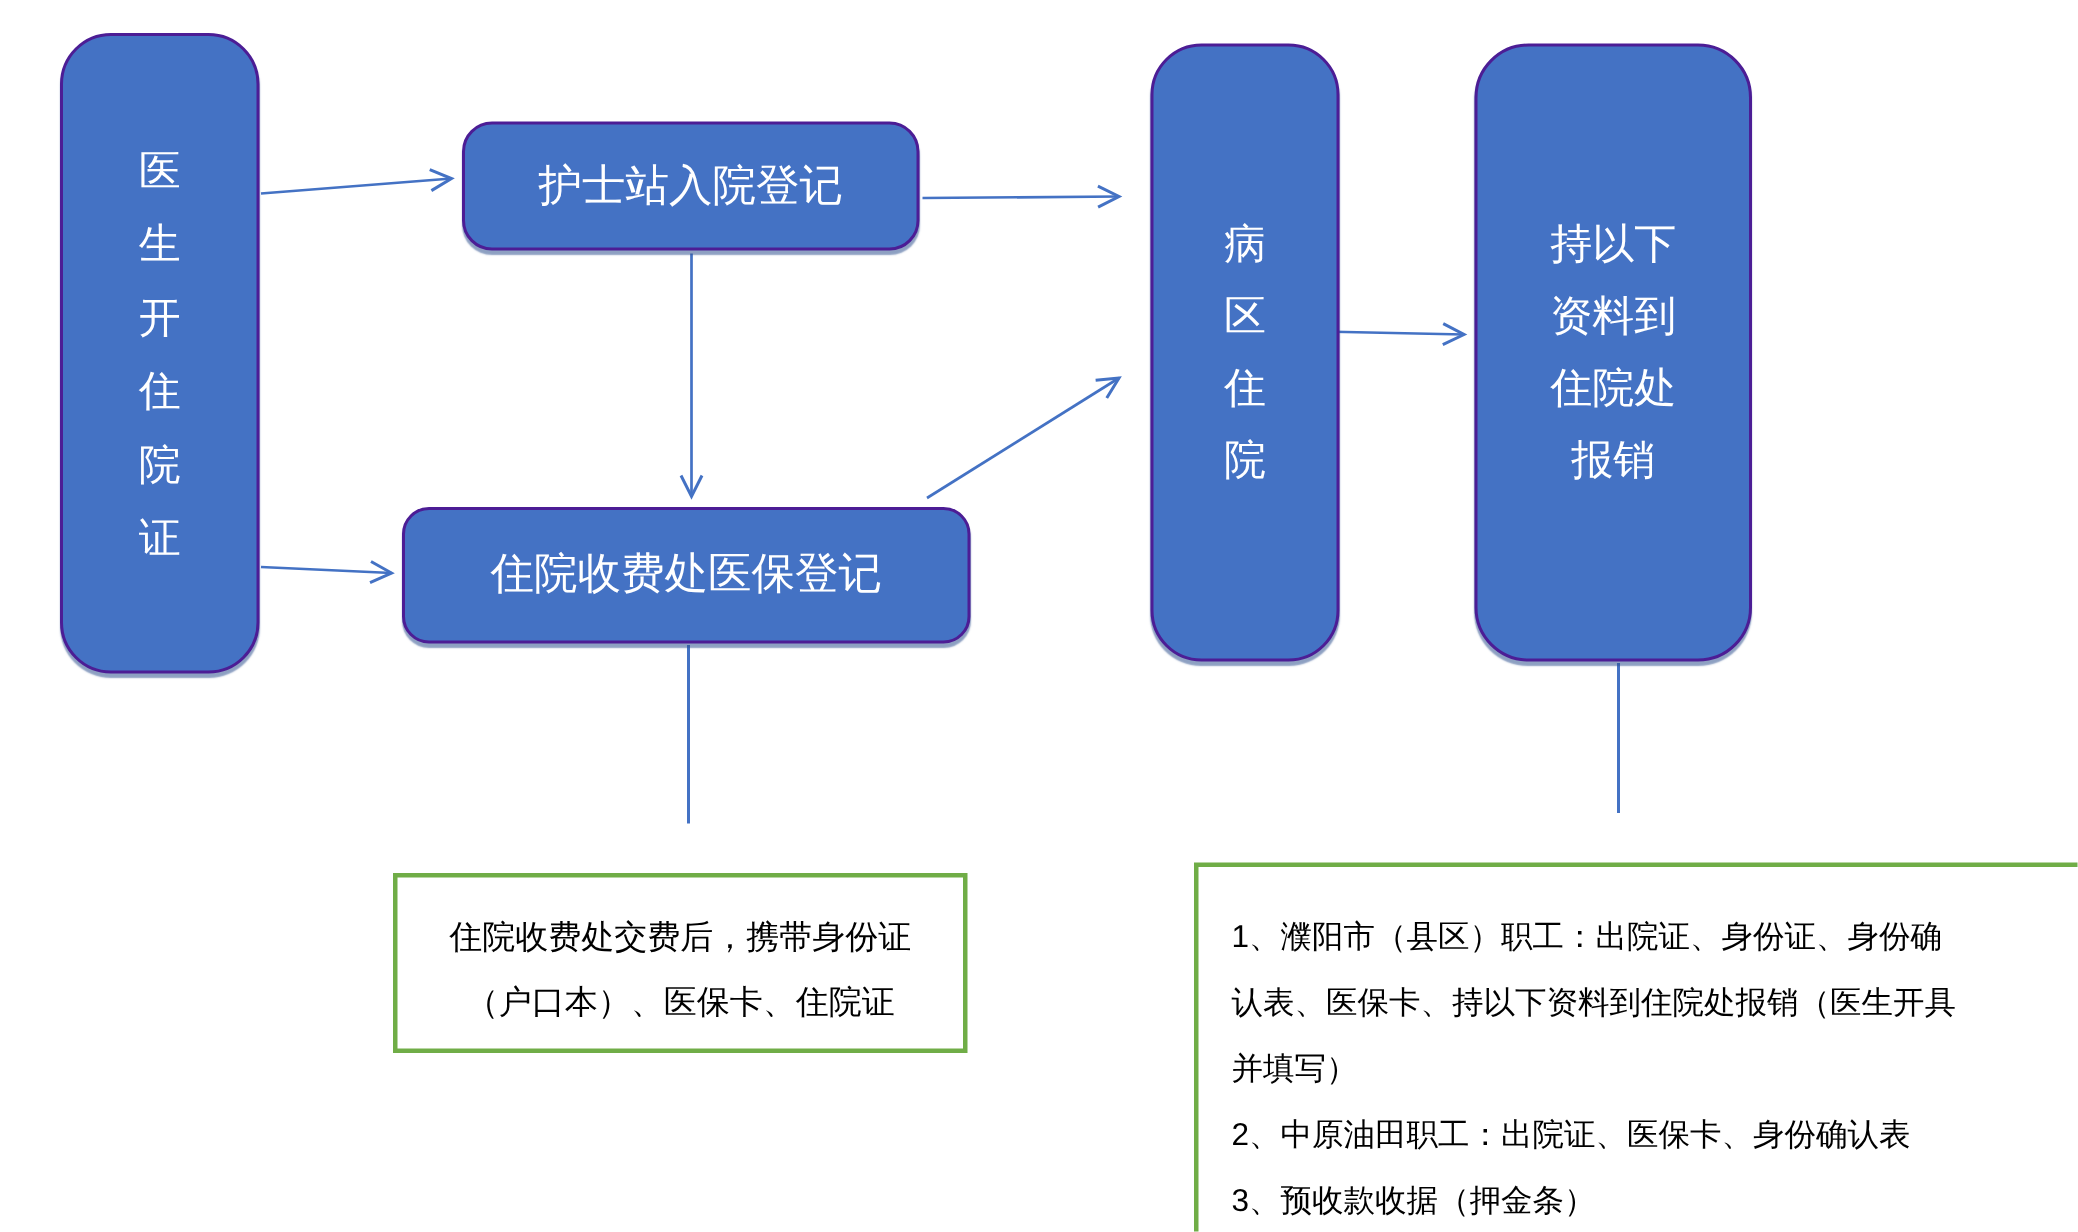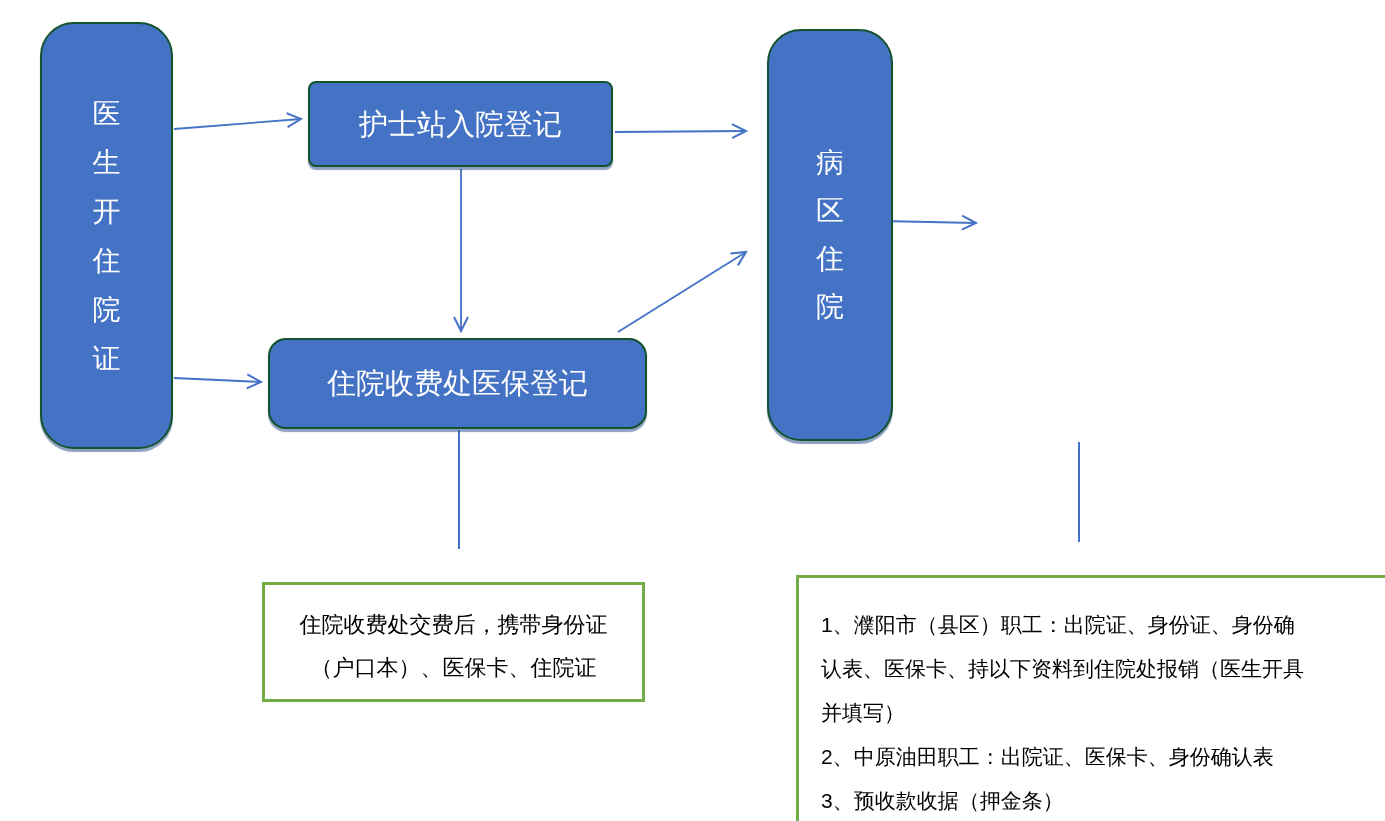--- a/index.html
+++ b/index.html
@@ -8,36 +8,36 @@
     background: #ffffff;
     font-family: "Liberation Sans", sans-serif;
     position: relative;
     overflow: hidden;
   }
   #canvas { position: absolute; left: 0; top: 0; width: 1385px; height: 821px; }
 
   .node {
     position: absolute;
     background: #4472C4;
-    border: 2px solid #14532d;
+    border: 2px solid #4c1d95;
     box-shadow: 0 3px 1px rgba(47,82,143,.55);
     color: #ffffff;
     display: flex;
     align-items: center;
     justify-content: center;
     text-align: center;
     font-size: 28px;
     box-sizing: border-box;
   }
   .node .wrap1 { width: 32px; word-break: break-all; line-height: 49px; display: inline-block; }
   .node .wrap3 { width: 90px; word-break: break-all; line-height: 48px; display: inline-block; }
   .node .line1 { line-height: 1.2; white-space: nowrap; }
 
   #node-doctor    { left: 40px;  top: 22px;  width: 133px; height: 427px; border-radius: 34px; }
-  #node-nurse     { left: 308px; top: 81px;  width: 305px; height: 86px;  border-radius: 8px; font-size: 29px; }
+  #node-nurse     { left: 308px; top: 81px;  width: 305px; height: 86px;  border-radius: 20px; font-size: 29px; }
   #node-fee       { left: 268px; top: 338px; width: 379px; height: 91px;  border-radius: 18px; font-size: 29px; }
   #node-ward      { left: 753px; top: 29px;  width: 126px; height: 412px; border-radius: 34px; margin-left: 14px; }
   #node-reimburse { left: 983px; top: 29px;  width: 185px; height: 412px; border-radius: 36px; }
   #node-ward .wrap1 { line-height: 48px; }
 
   .note {
     position: absolute;
     background: #ffffff;
     border: 3px solid #70AD47;
     color: #000000;
@@ -87,20 +87,23 @@
   </div>
 
   <div class="node" id="node-fee">
     <span class="line1">住院收费处医保登记</span>
   </div>
 
   <div class="node" id="node-ward">
     <span class="wrap1">病区住院</span>
   </div>
 
+  <div class="node" id="node-reimburse">
+    <span class="wrap3">持以下资料到住院处报销</span>
+  </div>
 
   <div class="note" id="note-left">
     <div class="nline">住院收费处交费后，携带身份证</div>
     <div class="nline">（户口本）、医保卡、住院证</div>
   </div>
 
   <div class="note" id="note-right">
     <div class="nline">1、濮阳市（县区）职工：出院证、身份证、身份确</div>
     <div class="nline">认表、医保卡、持以下资料到住院处报销（医生开具</div>
     <div class="nline">并填写）</div>

